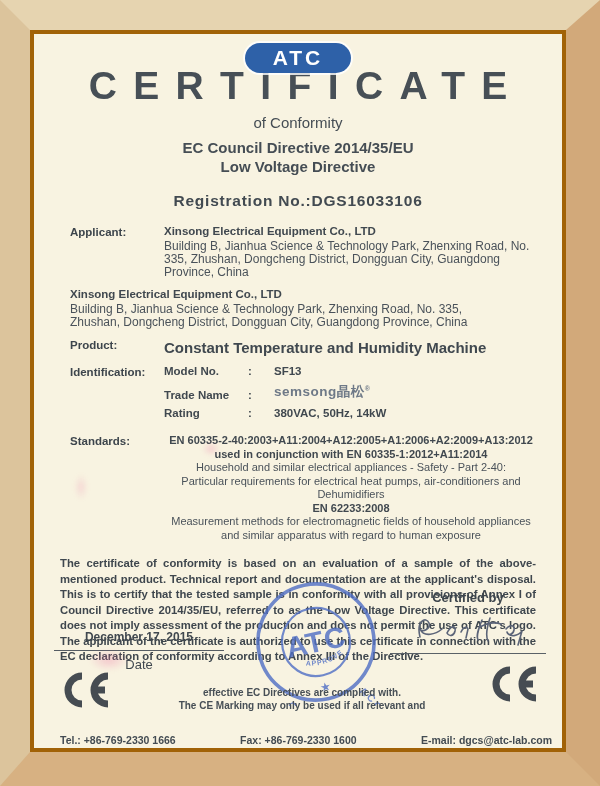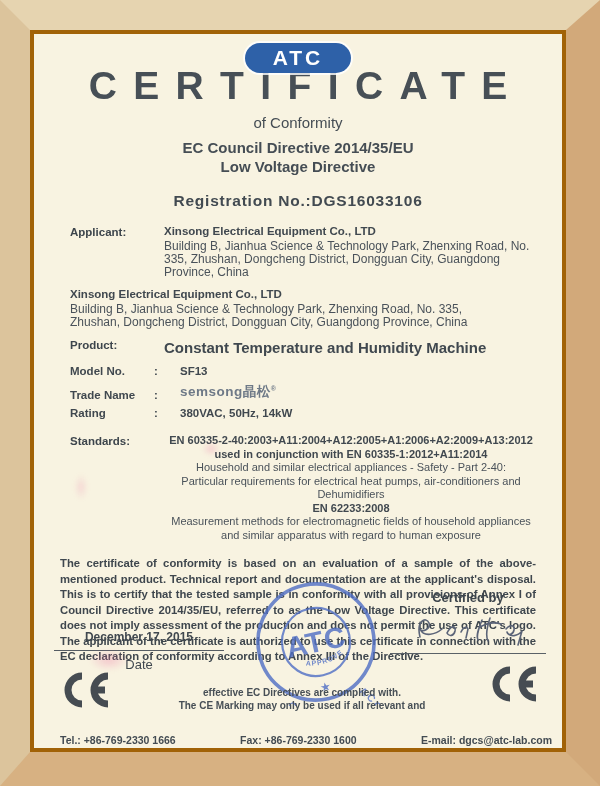--- a/index.html
+++ b/index.html
@@ -142,20 +142,21 @@
           <div class="co-addr">Building B, Jianhua Science &amp; Technology Park, Zhenxing Road, No. 335, Zhushan, Dongcheng District, Dongguan City, Guangdong Province, China</div>
         </div>
       </div>
 
       <div class="row">
         <div class="row-label">Product:</div>
         <div class="row-value product-name">Constant Temperature and Humidity Machine</div>
       </div>
 
       <div class="row">
+        <div class="row-label">Identification:</div>
         <div class="row-value">
           <div class="id-sub">
             <span class="id-sub-label">Model No.</span>
             <span class="id-colon">:</span>
             <span class="id-value">SF13</span>
           </div>
           <div class="id-sub">
             <span class="id-sub-label">Trade Name</span>
             <span class="id-colon">:</span>
             <span class="trade-logo"><span>semsong晶松</span><sup>®</sup></span>

